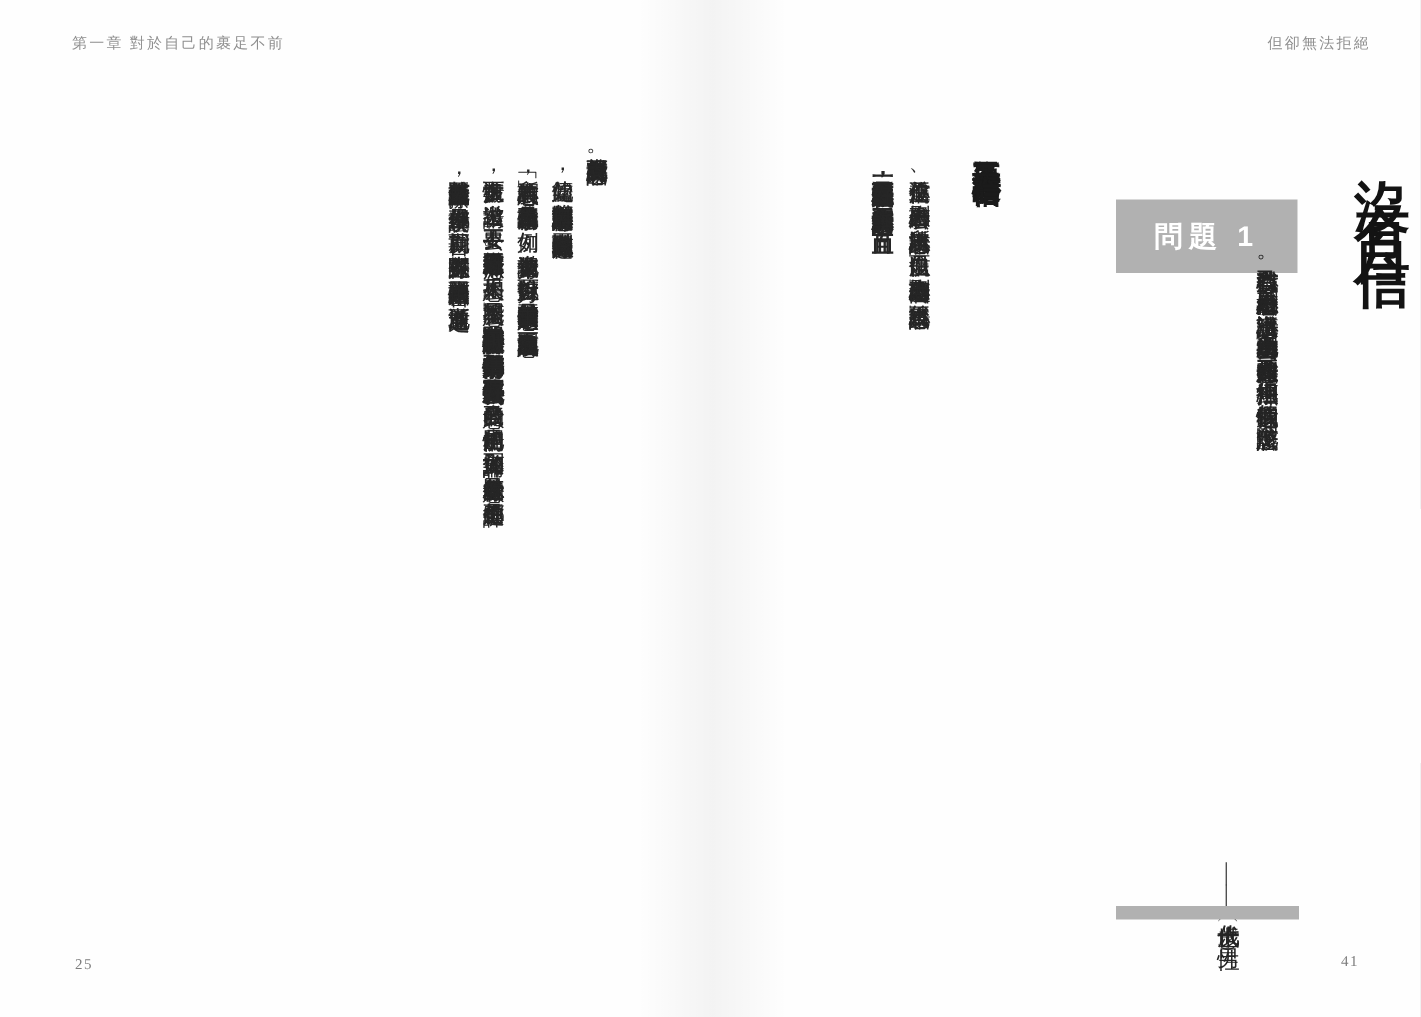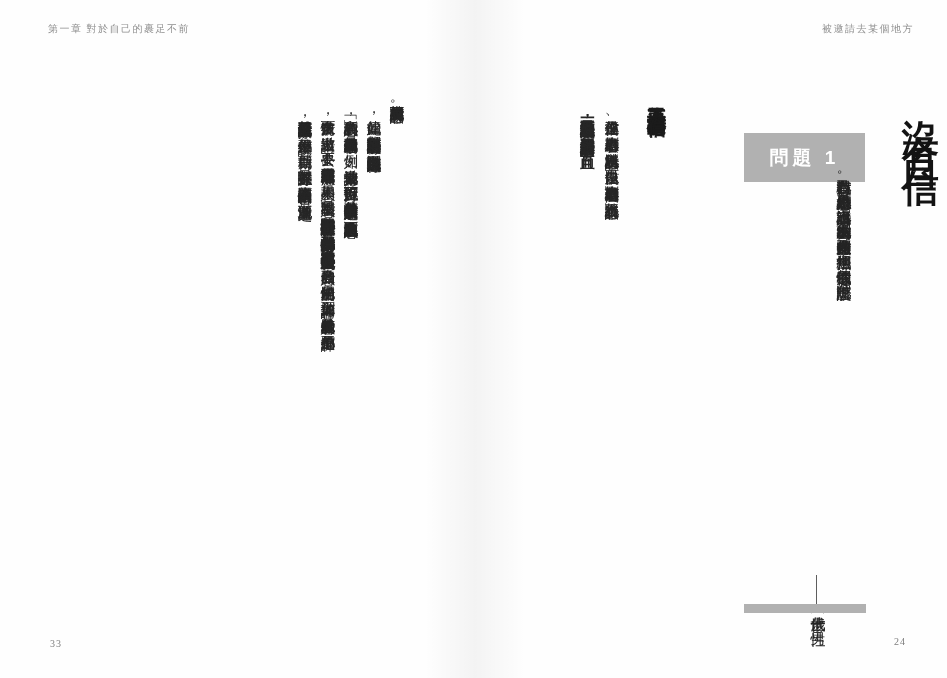--- a/index.html
+++ b/index.html
@@ -83,34 +83,34 @@
       </div>
 
     <div class="body-block vtext">
         <p class="para"><span>根本就不可能對所有的人說真心話。</span></p>
         <p class="para indent"><span>儘管如此，你卻以「必須對所有的人說真心話」為不可能的目標，再以難以達到的理由來逃避人際關係。</span></p>
         <p class="para indent"><span>所謂「真心」的意義，並非是指自己真正會思考的事物。例如：被邀請去某個地方，你可以婉拒對方；若是被要求針對某事物發表個人意見這類的事，反而更應該明白地說出自己的想法。</span></p>
         <p class="para indent"><span>在大多數情況下，被邀請出遊，要不要去，幾乎不需要經過深思熟慮即可回應。如果不想去，只能回答「不想去」。</span><span class="bold">即使多麼擔心回答「不想去」會被討厭，但那都是對方的事情，你只要決定自己要不要去就好。</span><span>發表自己的意見，也是相同的情況。至於別人如何評論，以及怎麼看待發表意見的你，都不是你的課題。</span></p>
         <p class="para indent"><span>雖然不說任何話就不會引起風波及摩擦，但如果什麼都不說，就長期而言，對人際關係並不好。因為讓人摸不著頭緒的人會令人害怕，並漸漸地避而遠之。</span></p>
       </div>
 
-    <div class="page-number pl">33</div>
+    <div class="page-number pl">25</div>
   </div>
 
   <div>
-    <div class="running-head rh">被邀請去某個地方</div>
+    <div class="running-head rh">但卻無法拒絕</div>
 
     <h1 class="chapter-title vtext">沒有自信</h1>
 
     <div class="problem-badge">
       <span>問題 1</span>
     </div>
 
     <div class="question-block vtext">
       <p class="q-text">我對自己沒有信心。總是擔心別人怎麼看自己，沒辦法說出真心話。當朋友邀約出去玩時，雖然想要自己一個人待在家，但卻無法拒絕。像我這樣的個性，該怎麼辦呢？</p>
       <p class="q-attrib">——（十歲世代，男性）</p>
     </div>
 
     <div class="end-bar"></div>
 
-    <div class="page-number pr">24</div>
+    <div class="page-number pr">41</div>
   </div>
 </div>
 
 </body></html>

